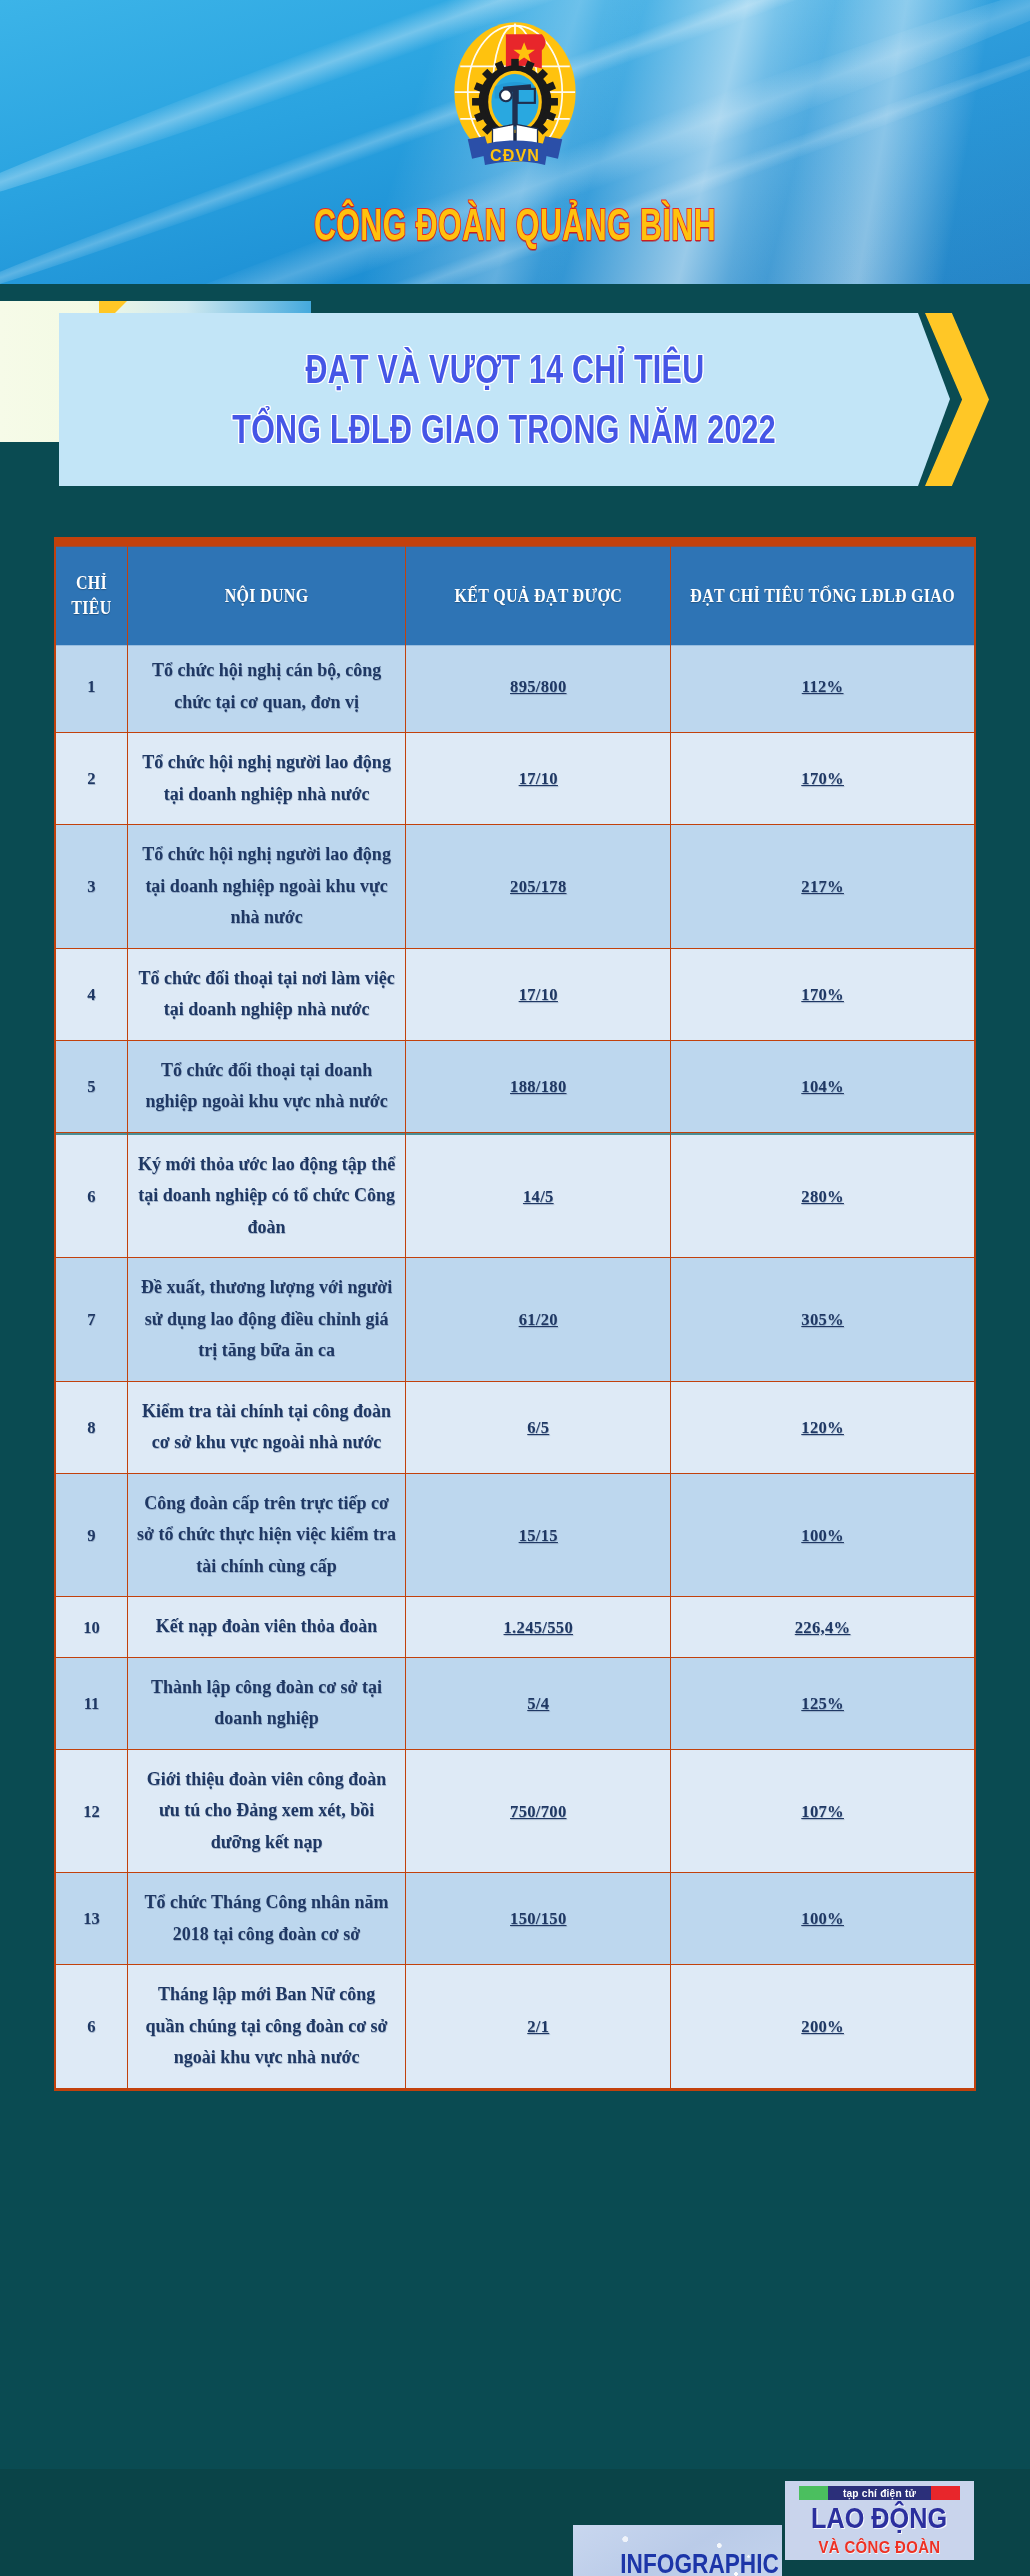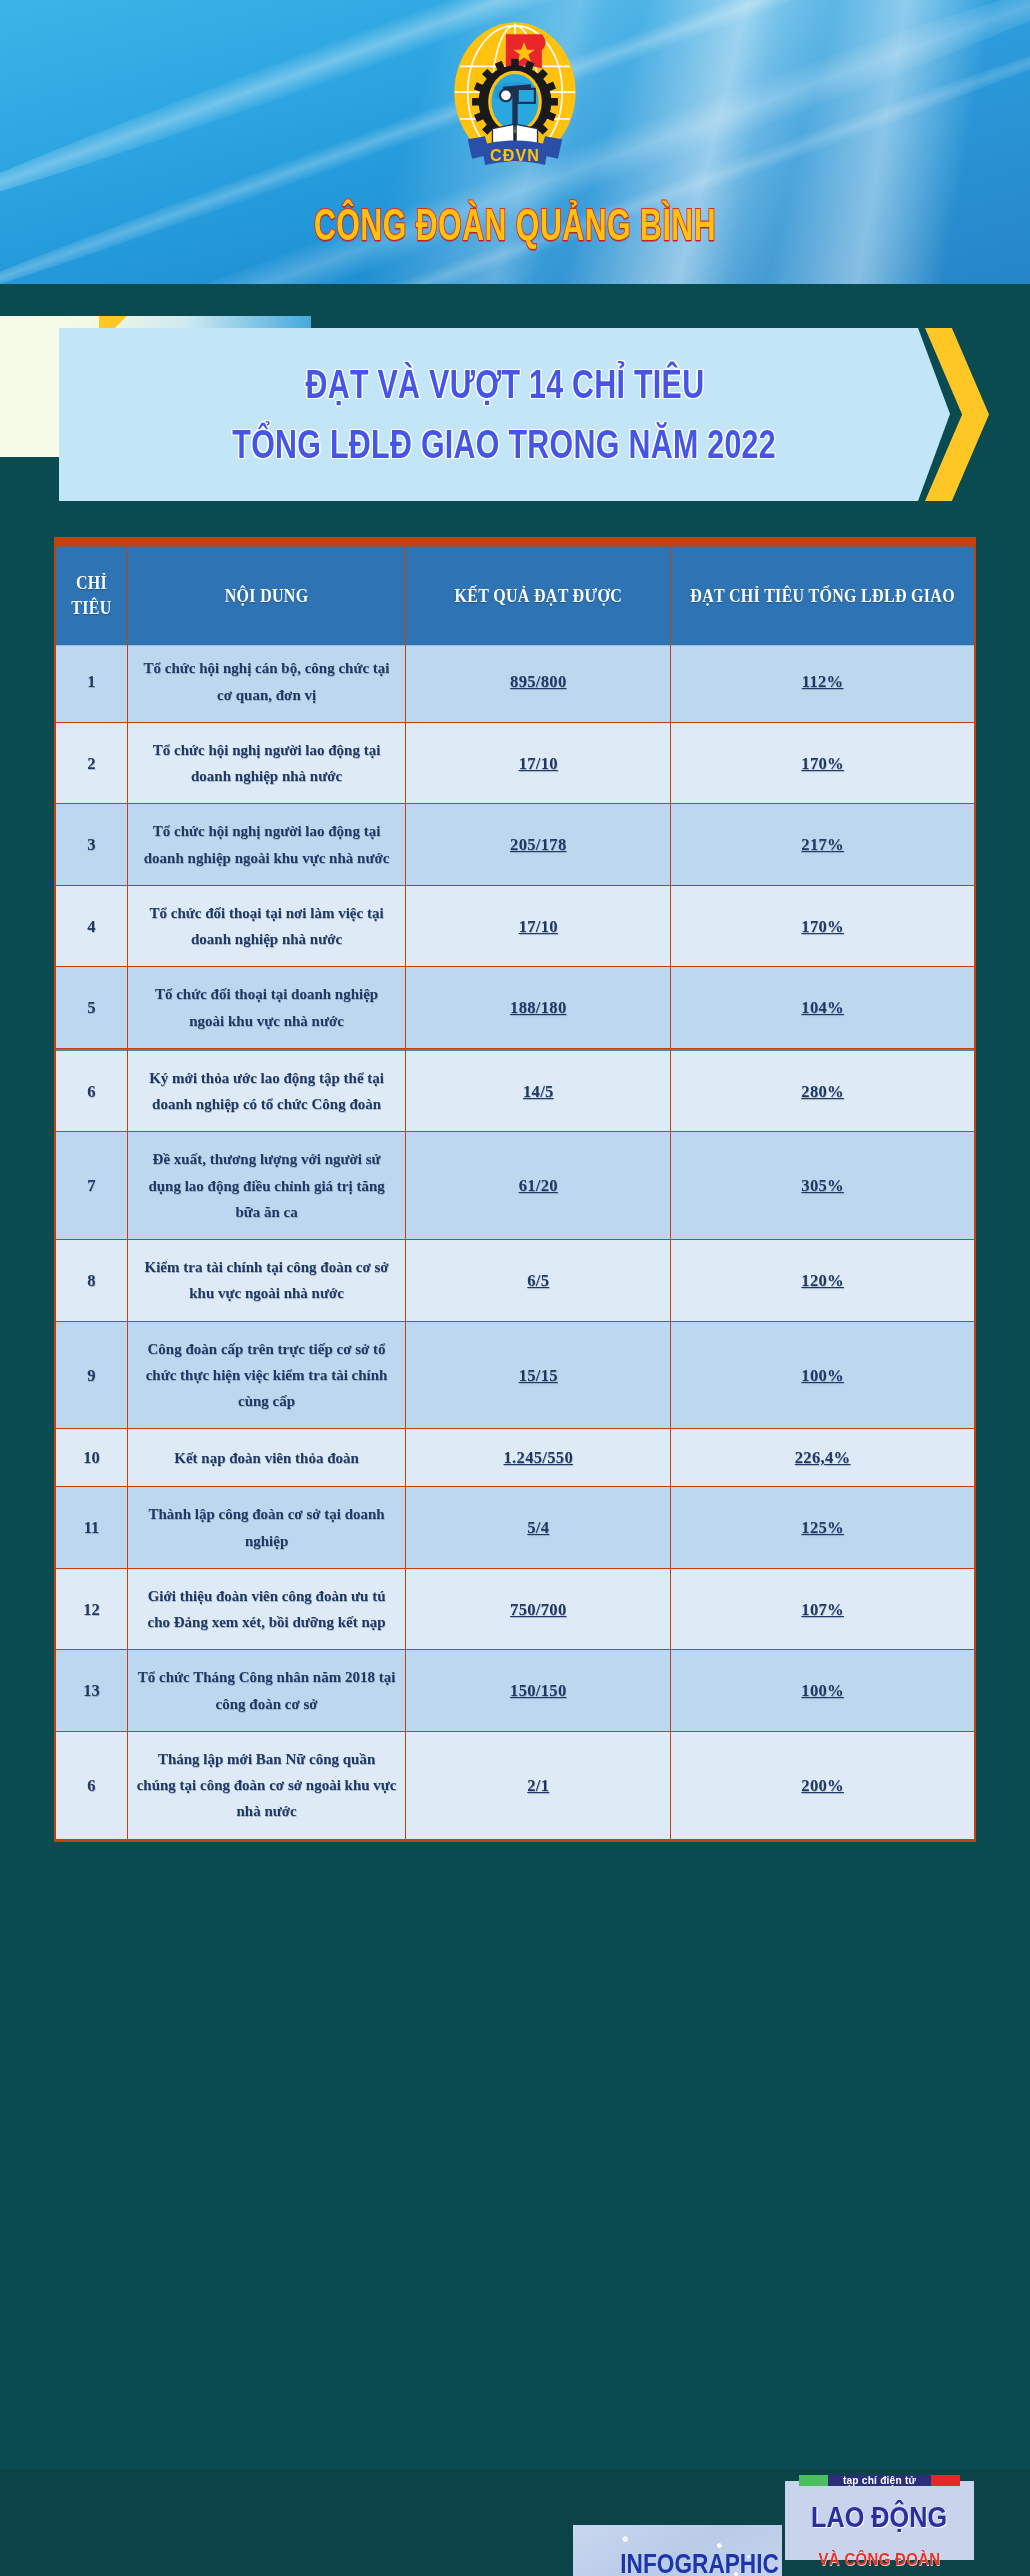--- a/index.html
+++ b/index.html
@@ -46,21 +46,21 @@
     font-weight:bold; font-size:33px; letter-spacing:0.5px;
     color:#FFC20E;
     -webkit-text-stroke:1.6px #E8262B;
     paint-order:stroke fill;
     text-shadow:0 1.6px 0 rgba(170,20,20,.45);
     transform:scaleY(1.35) scaleX(.92);
     transform-origin:center top;
   }
 
   
-  .title-zone{ position:absolute; left:0; top:288px; width:1030px; height:231px; }
+  .title-zone{ position:absolute; left:0; top:273px; width:1030px; height:231px; }
 
   .cream-strip{
     position:absolute; left:0; top:28px; width:311px; height:141px;
     background:linear-gradient(to right,#f6fbe8 0%, #f3fae4 28%, #cfe9f0 60%, #44a9dd 100%);
   }
   .yellow-corner{
     position:absolute; left:99px; top:28px;
     width:0;height:0;
     border-left:0px solid transparent;
     border-top:28px solid #FFC726;
@@ -106,21 +106,21 @@
     background:#2e74b5; color:#ffffff;
     font-family:"Liberation Serif", serif; font-weight:bold;
     font-size:16px; line-height:1.42; letter-spacing:0.3px;
     padding:21.5px 6.4px; vertical-align:middle; text-align:center;
     text-shadow:0 1.1px 1.1px rgba(0,0,0,.28);
     transform:scaleY(1.12); 
   }
   table.idx tbody td{
     font-family:"Liberation Serif", serif; font-weight:bold;
     color:#1f3864; text-align:center; vertical-align:middle;
-    font-size:15px; line-height:1.75; padding:14px 8.6px;
+    font-size:18px; line-height:1.75; padding:14px 8.6px;
     text-shadow:0.5px 1.1px 0.5px rgba(120,140,170,.55);
   }
   table.idx tbody td.num{ font-size:16.6px; }
   table.idx tbody td.val{ font-size:16.6px; letter-spacing:0.3px;text-decoration:underline; }
   table.idx tbody tr.shade td{ background:#bdd7ee; }
   table.idx tbody tr.light td{ background:#deeaf6; }
   table.idx tbody tr.divider td{ border-top:2.1px solid #4a8d95; }
 
   
   .footer{
@@ -144,21 +144,21 @@
     display:flex; align-items:center; justify-content:flex-end;margin-top:44px;
   }
   .infographic-tile .ig-text{
     font-family:"Liberation Sans", sans-serif; font-weight:bold;
     font-size:23.6px; color:#1c35a8; letter-spacing:0px;
     transform:scaleY(1.18) scaleX(.96);
   }
   .lao-dong-tile{
     width:189px; height:79px; background:#c9d4ec;
     display:flex; flex-direction:column; align-items:center; justify-content:center;
-    padding:4.3px 5.4px; gap:17px;
+    padding:4.3px 5.4px; gap:4px;
   }
   .tcdt-row{ display:flex; width:161px; height:14px; align-items:stretch; }
   .tcdt-green{ width:29px; background:#4bbf5f; }
   .tcdt-mid{ flex:1; background:#2b2f7a; color:#ffffff;
     font-family:"Liberation Sans", sans-serif; font-size:10.2px; font-weight:bold;
     display:flex; align-items:center; justify-content:center; letter-spacing:0.2px; }
   .tcdt-red{ width:29px; background:#e8262b; }
   .ld-main{
     font-family:"Liberation Sans", sans-serif; font-weight:bold;
     font-size:26px; color:#2b2f9e; line-height:1;

